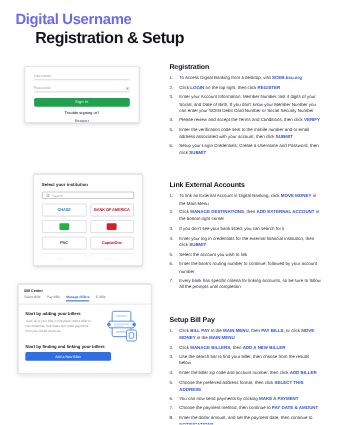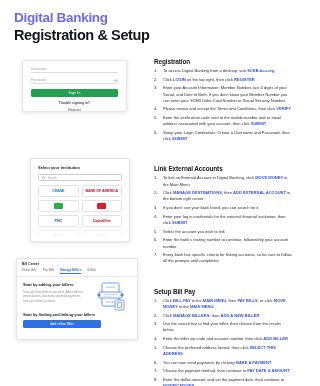--- a/index.html
+++ b/index.html
@@ -13,21 +13,21 @@
   }
 
   
   .header { padding:10px 0 0 14px; }
   .title-1 {
     font-size:13.5px; font-weight:bold; letter-spacing:-0.3px;
     color:#6B6BE8; line-height:1.15;
   }
   .title-2 {
     font-size:14.5px; font-weight:bold; letter-spacing:-0.4px;
-    color:#14141e; line-height:1.15; margin-top:1px;
+    color:#14141e; line-height:1.15; margin-top:1px;margin-left:18px;
   }
 
   
   .cols { display:flex; position:absolute; top:53px; left:0; width:298px; }
   .col-left { width:150px; position:relative; }
   .col-right { width:148px; padding:5px 6px 0 4px; }
 
   
   .mock {
     position:absolute;
@@ -113,21 +113,21 @@
   }
   .step-num { flex:none; width:7px; text-align:left; }
   .step-txt { flex:1; }
   .kw { color:#3355dd; font-weight:bold; }
   .spacer-lg { height:14px; }
 </style>
 </head>
 <body>
 
 <div class="header">
-  <div class="title-1">Digital Banking</div>
+  <div class="title-1">Digital Username</div>
   <div class="title-2">Registration &amp; Setup</div>
 </div>
 
 <div class="cols">
 
   <div class="col-left">
 
     <div class="mock mock-login">
       <div class="field">
         <span>Username</span>

